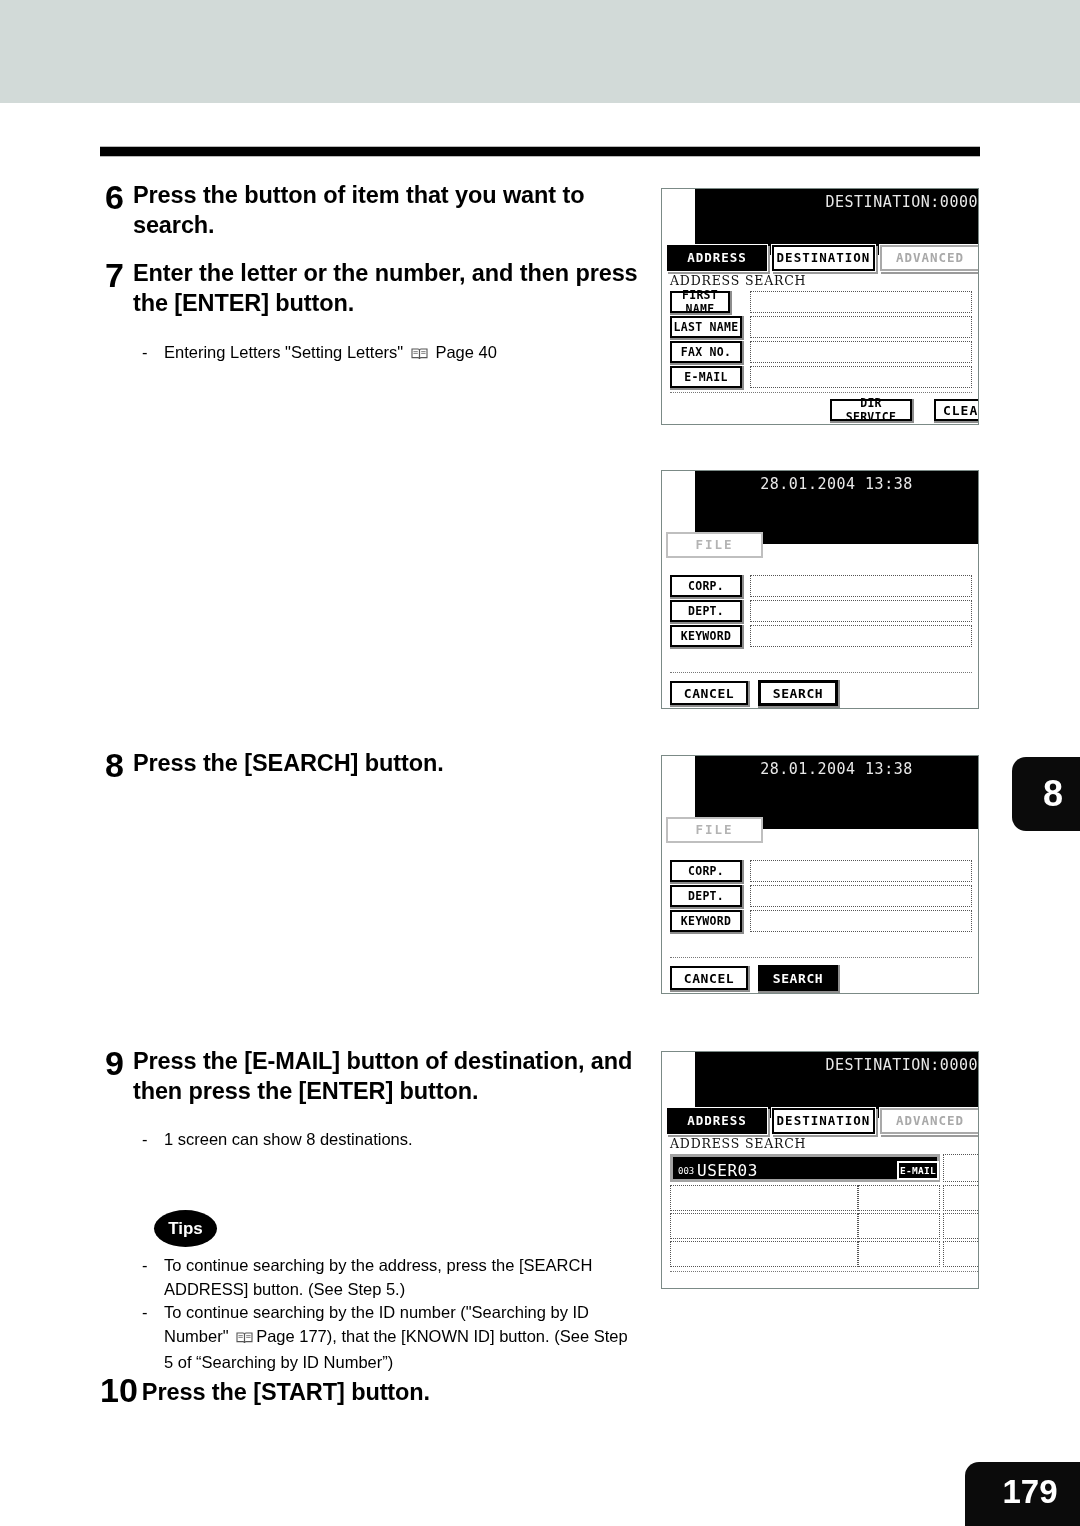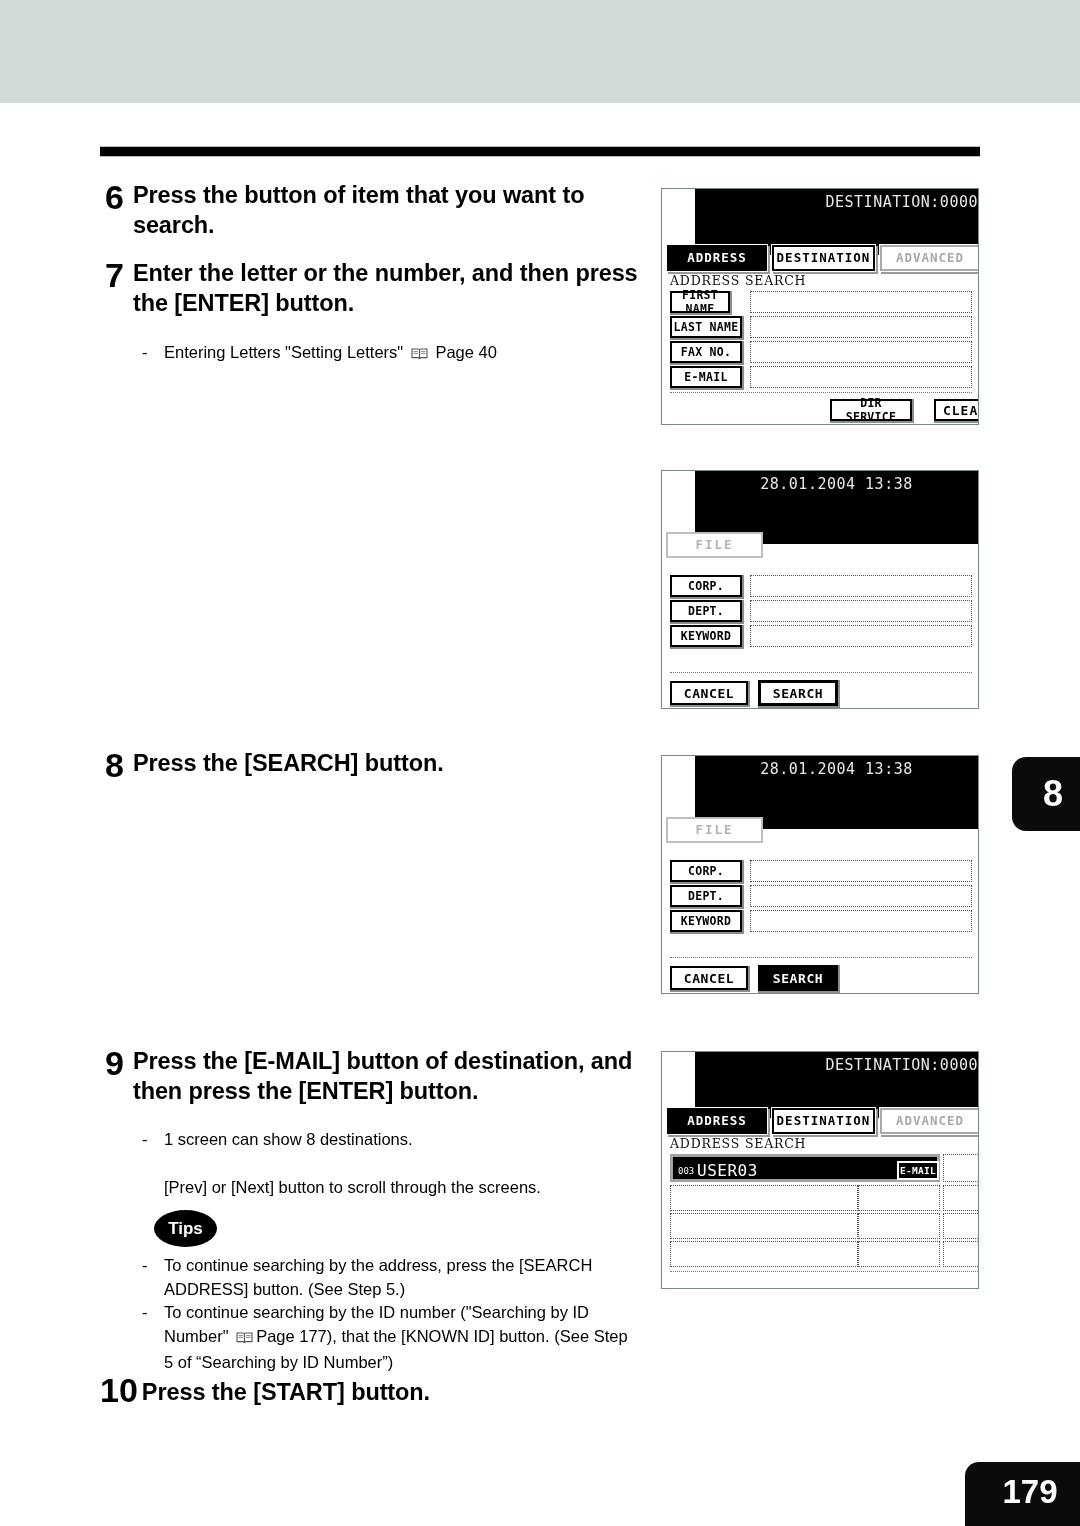--- a/index.html
+++ b/index.html
@@ -274,21 +274,20 @@
 <div class="step" style="left:105px; top:1046px; width:548px;">
   <div class="step-num">9</div>
   <div class="step-text">Press the [E-MAIL] button of destination, and then press the [ENTER] button.</div>
 </div>
 
 <div class="note" style="left:142px; top:1127px; width:520px;">
   <span class="dash">-</span>
   <span class="note-body">
     <span>1 screen can show 8 destinations.</span><br>
     <br>
-    <span>[Prev] or [Next] button to scroll through the screens.</span>
   </span>
 </div>
 
 <div class="tips-badge">Tips</div>
 
 <div class="note" style="left:142px; top:1253px; width:520px;">
   <span class="dash">-</span>
   <span class="note-body">
     <span>To continue searching by the address, press the [SEARCH</span><br>
     <span>ADDRESS] button. (See Step 5.)</span>

